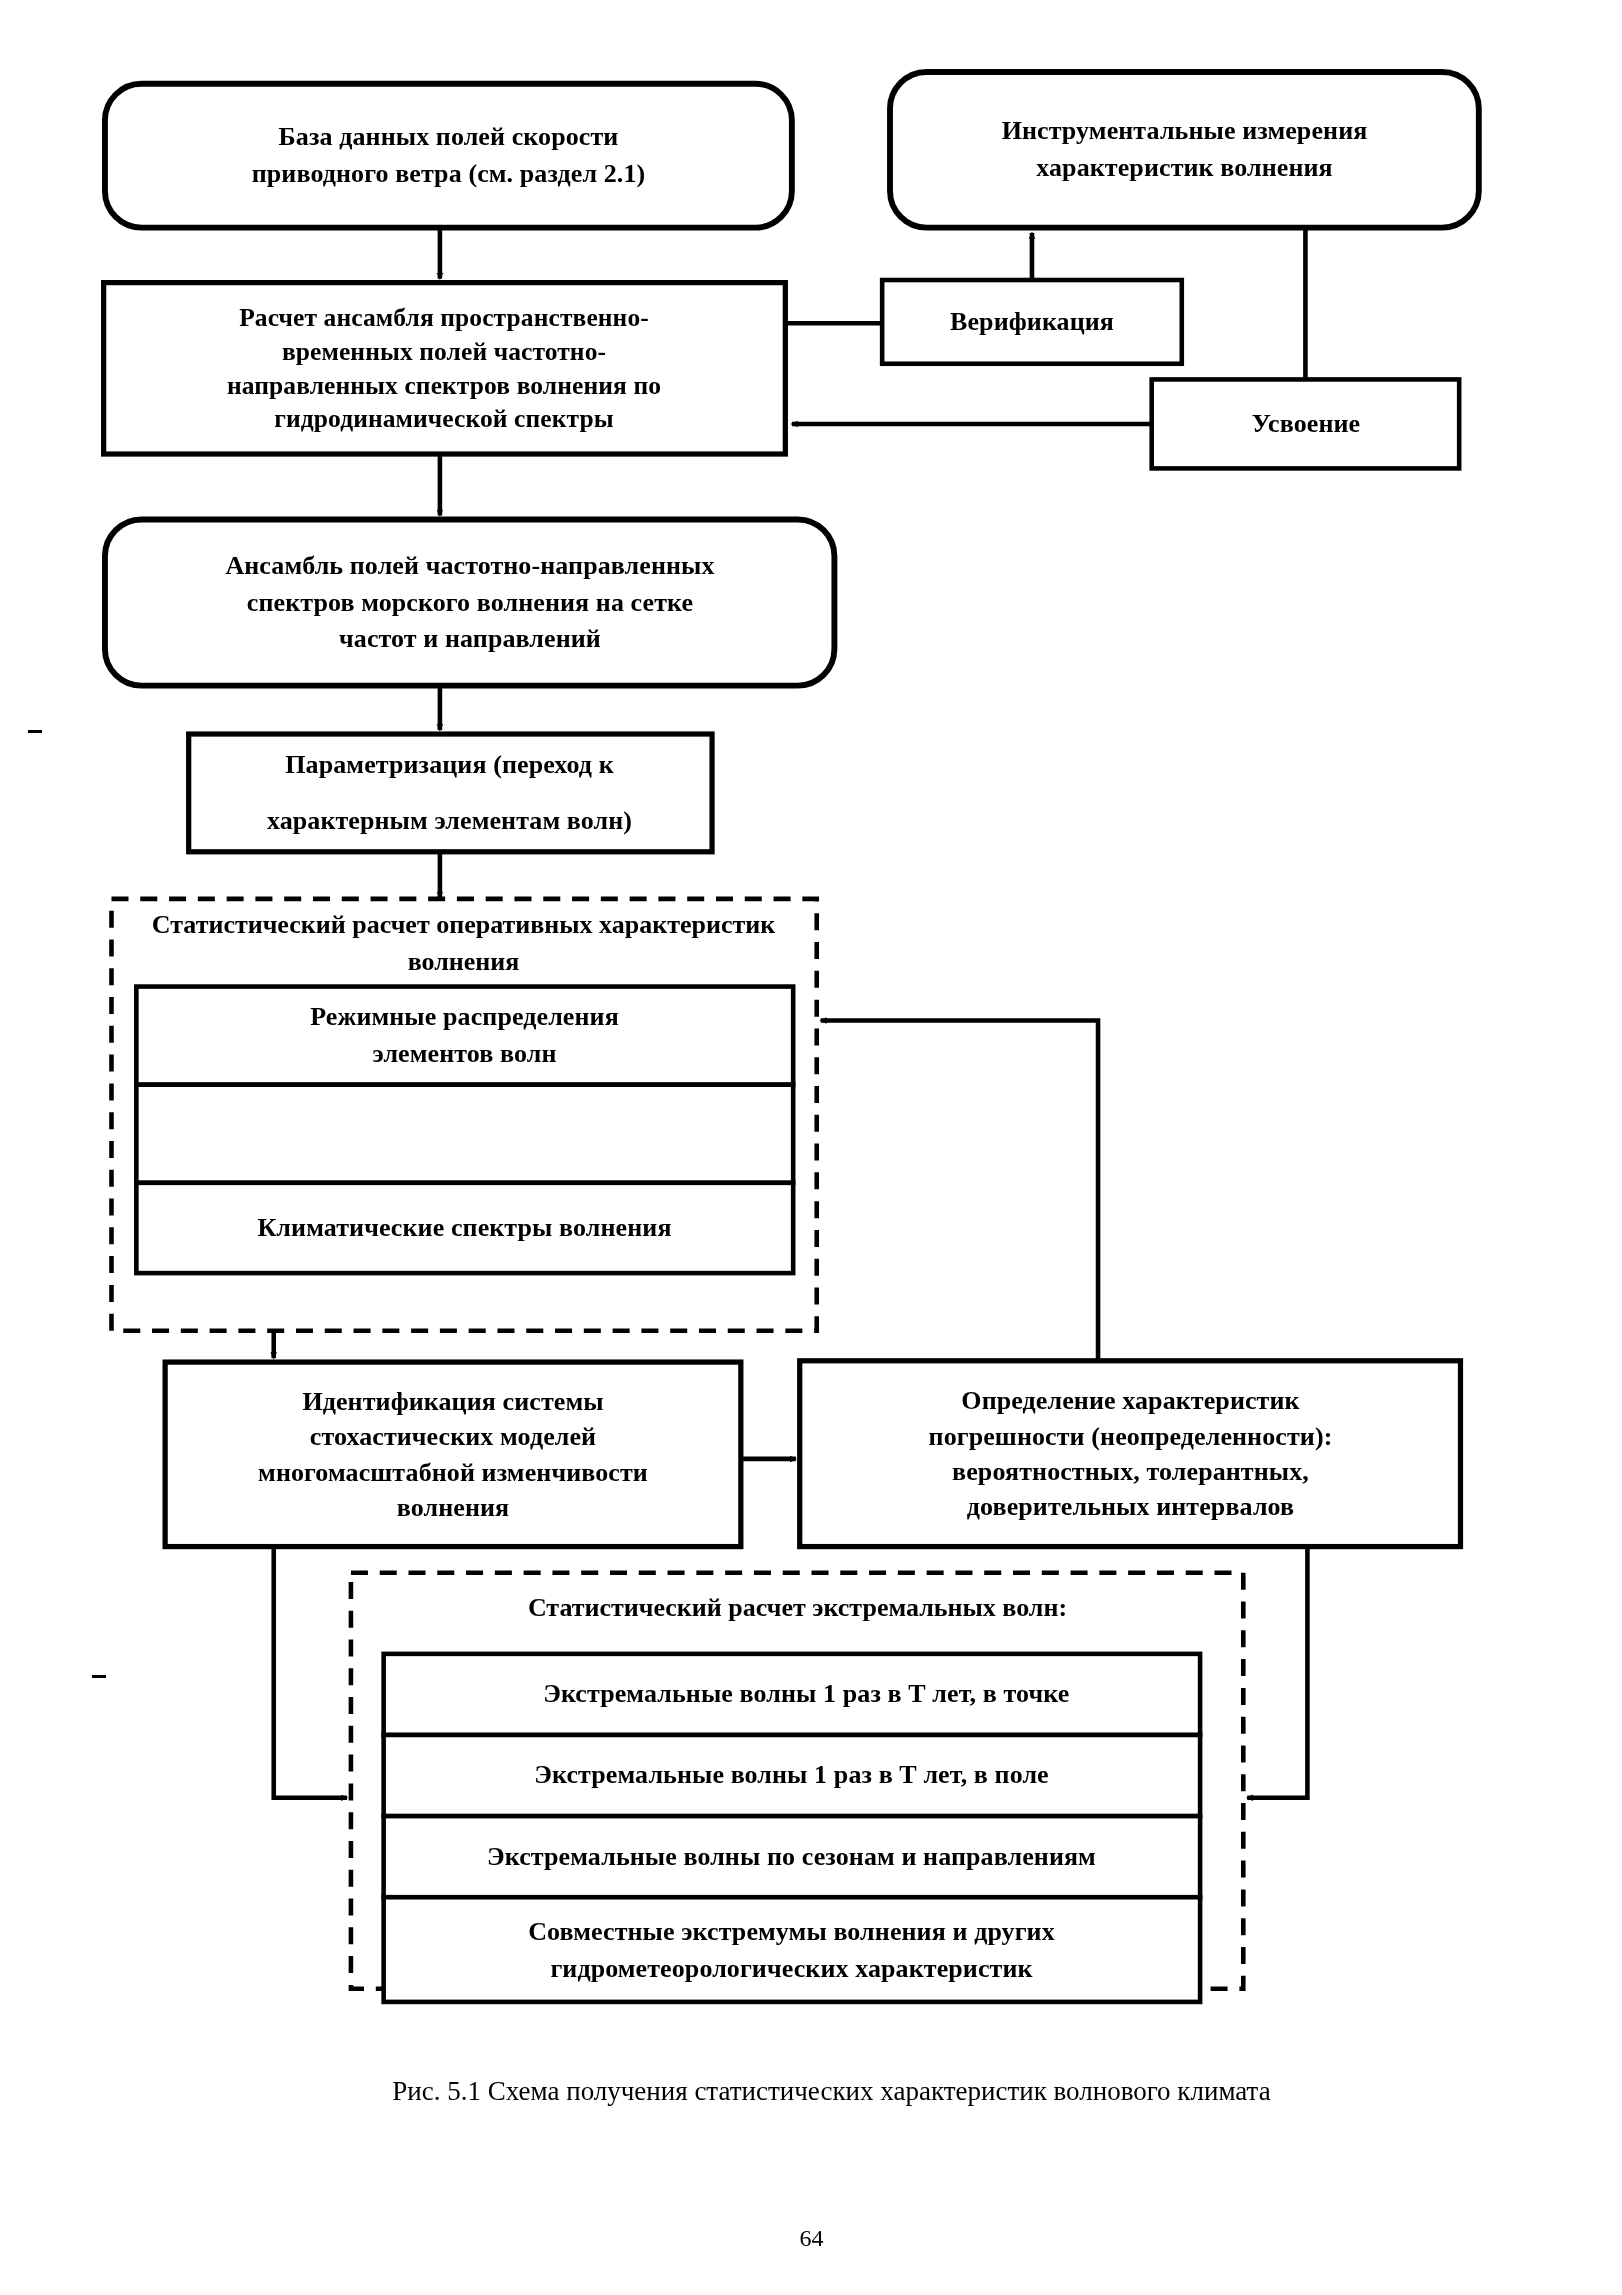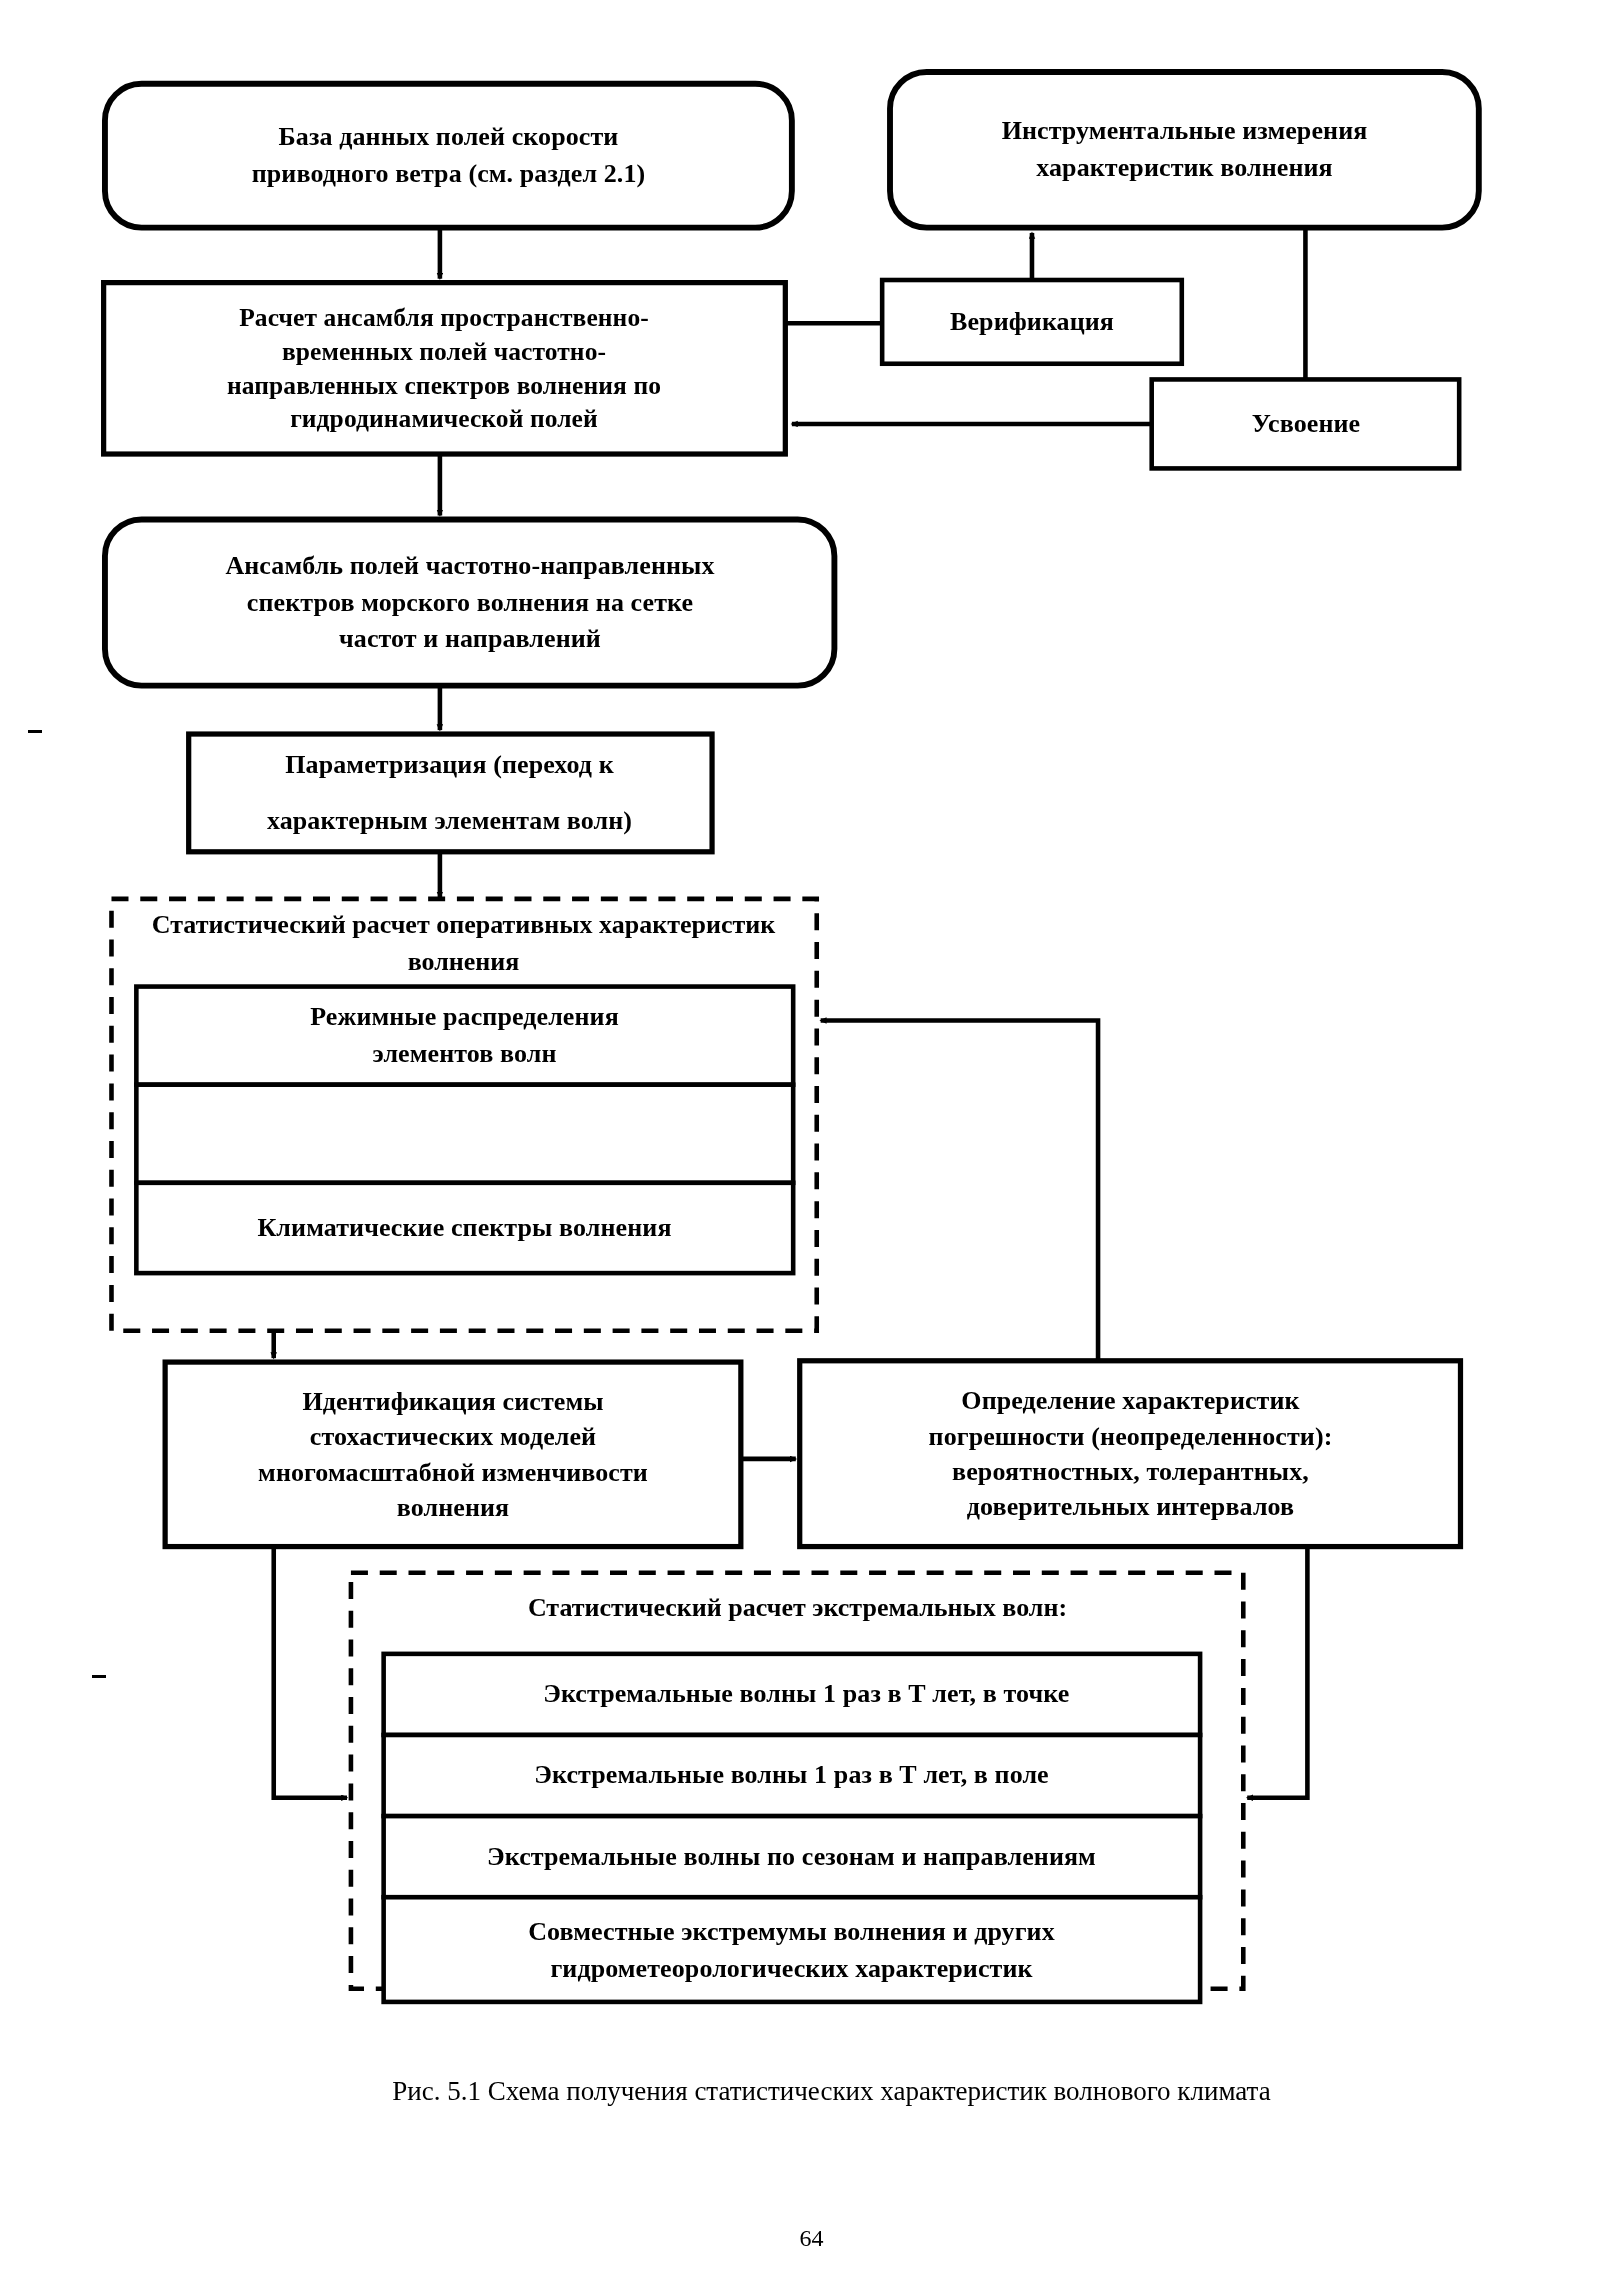--- a/index.html
+++ b/index.html
@@ -158,21 +158,21 @@
 
   <div class="node-text" style="left:890px; top:72px; width:589px; height:156px;">
     <span>Инструментальные измерения</span>
     <span>характеристик волнения</span>
   </div>
 
   <div class="node-text" style="left:103px; top:283px; width:682px; height:171px; font-size:25.5px; line-height:1.33;">
     <span>Расчет ансамбля пространственно-</span>
     <span>временных полей частотно-</span>
     <span>направленных спектров волнения по</span>
-    <span>гидродинамической полей</span>
+    <span>гидродинамической спектры</span>
   </div>
 
   <div class="node-text" style="left:882px; top:280px; width:300px; height:84px;">
     <span>Верификация</span>
   </div>
 
   <div class="node-text" style="left:1152px; top:380px; width:308px; height:89px;">
     <span>Усвоение</span>
   </div>
 

